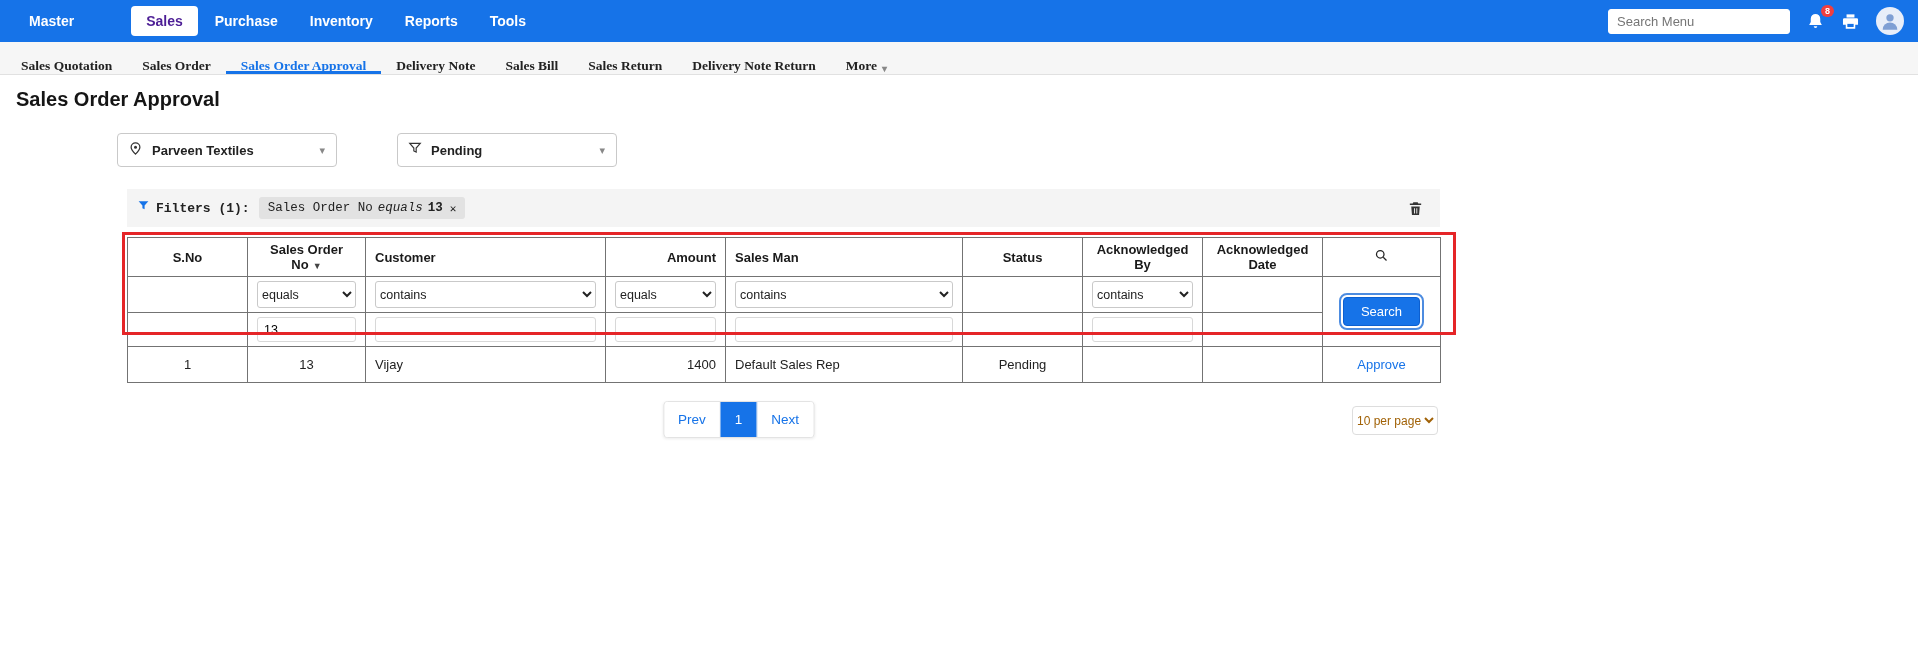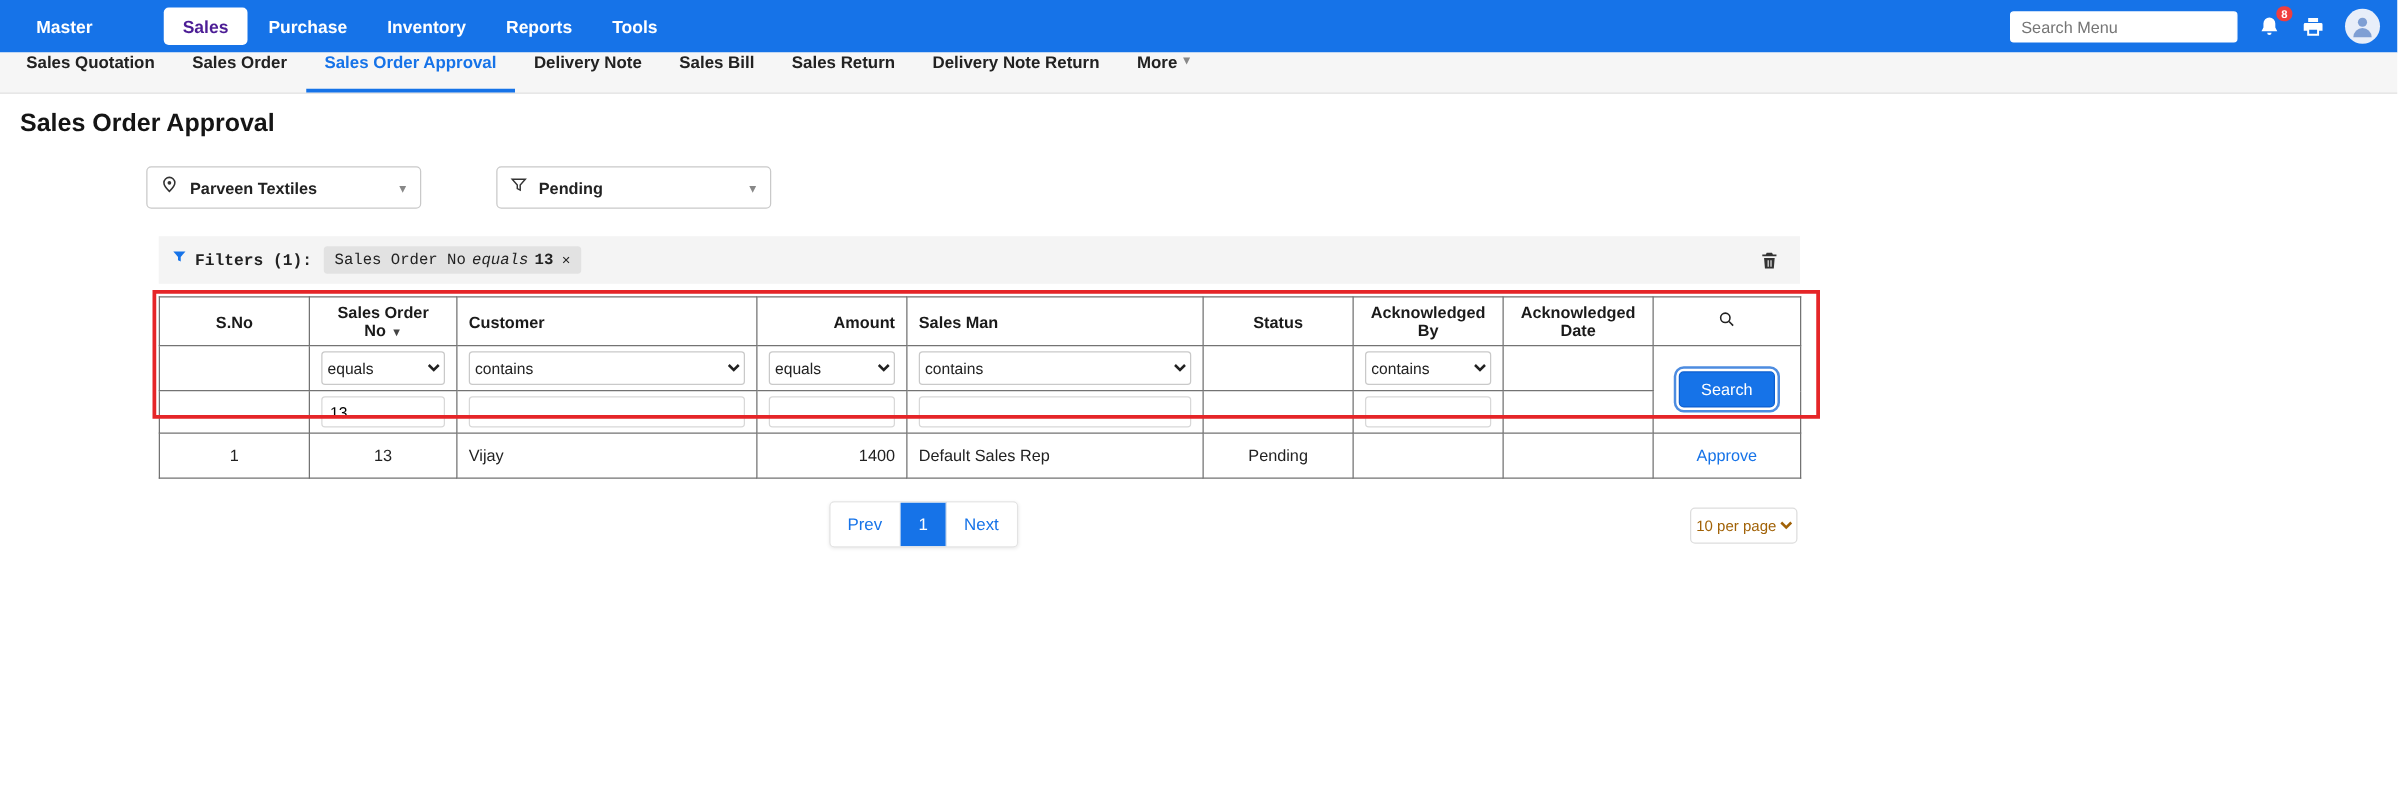--- a/index.html
+++ b/index.html
@@ -36,22 +36,22 @@
     width: 28px; height: 28px; border-radius: 50%;
     background: #e8eef9; display: flex; align-items: center; justify-content: center;
     cursor: pointer; overflow: hidden;
   }
   
   .subnav {
     height: 33px; background: #f6f6f6; border-bottom: 1px solid #e1e1e1;
     display: flex; align-items: stretch; padding: 0 6px;
   }
   .subnav-item {
-    display: flex; align-items: flex-start; gap: 5px;
-    padding: 0 15px; font-size: 13.5px; font-weight: 600; color: #222; cursor: pointer;
+    display: flex; align-items: flex-end; gap: 5px;
+    padding: 0 15px; font-size: 13.5px; font-weight: 600; color: #222; cursor: pointer; font-family: Liberation Serif, serif;
   }
   .subnav-item.active { color: #1673e8; box-shadow: inset 0 -3px 0 #1673e8; }
   .caret { color: #888; font-size: 10px; }
   
   .page-title { font-size: 20px; font-weight: 700; color: #151515; padding: 13px 16px 4px; }
   .selectors { display: flex; gap: 60px; margin: 18px 0 0 117px; }
   .selector {
     display: flex; align-items: center; width: 220px; height: 34px;
     border: 1px solid #c9c9c9; border-radius: 4px; background: #fff;
     position: relative; cursor: pointer; padding-left: 10px;

